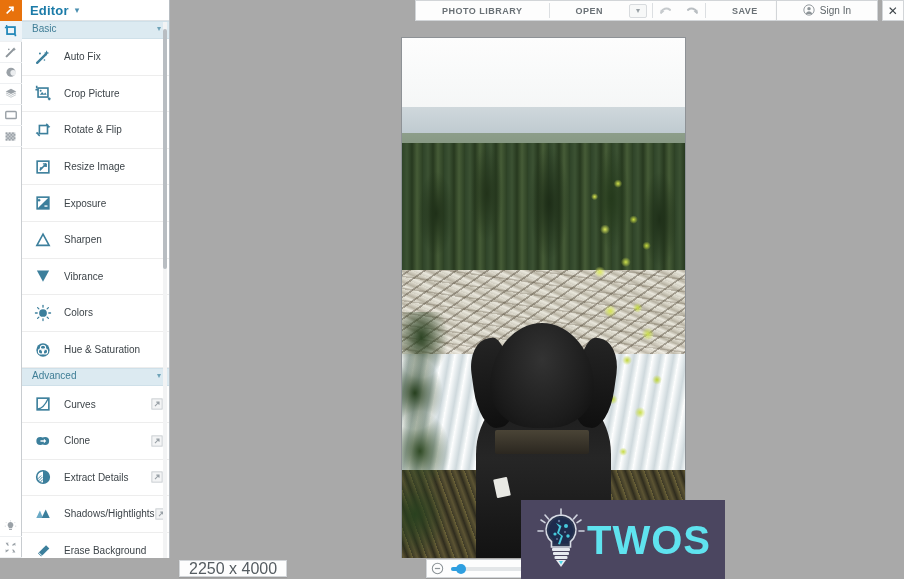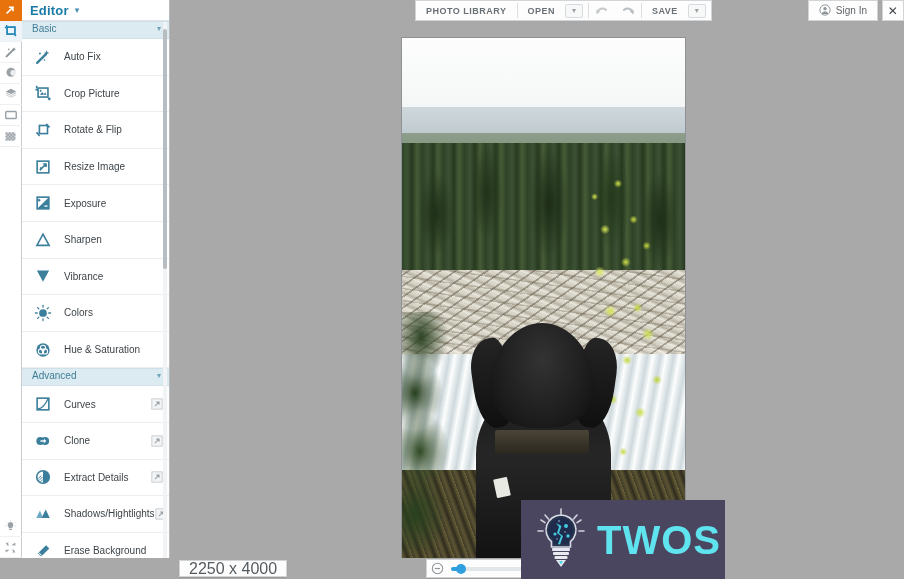--- a/index.html
+++ b/index.html
@@ -123,21 +123,21 @@
     position: absolute; top: 0; height: 21px;
     background: #fdfdfd;
     border: 1px solid #d2d5d8;
     display: flex; align-items: center;
     box-shadow: 0 1px 1px rgba(0,0,0,.08);
   }
   #tb-left { left: 245px; }
   .tb-btn {
     height: 19px;
     display: flex; align-items: center; justify-content: center;
-    padding: 0 10px;
+    padding: 0 26px;
     font-size: 9px; font-weight: bold;
     color: #6a7176;
     letter-spacing: .5px;
     white-space: nowrap;
   }
   .tb-sep { width: 1px; height: 15px; background: #dcdfe2; }
   .tb-caret {
     width: 18px; height: 14px;
     margin-right: 5px;
     border: 1px solid #d8dbde;
@@ -350,21 +350,20 @@
   #zoom-fit { width:22px; height:16px; display:flex; align-items:center; justify-content:center; }
   #zoom-1-1 { font-size:10px; color:#555c61; margin-left:3px;margin-top:47px; }
 
   
   #watermark {
     position: absolute; right: 0; bottom: 0;
     width: 204px; height: 79px;
     background: #4b4660;
     display: flex; align-items: center;
     padding-left: 14px;
-    gap: 10px;
   }
   #wm-text {
     color: #5fe3ef;
     font-size: 40px;
     font-weight: bold;
     letter-spacing: 1px;
     line-height: 1;
   }
 </style>
 </head>

